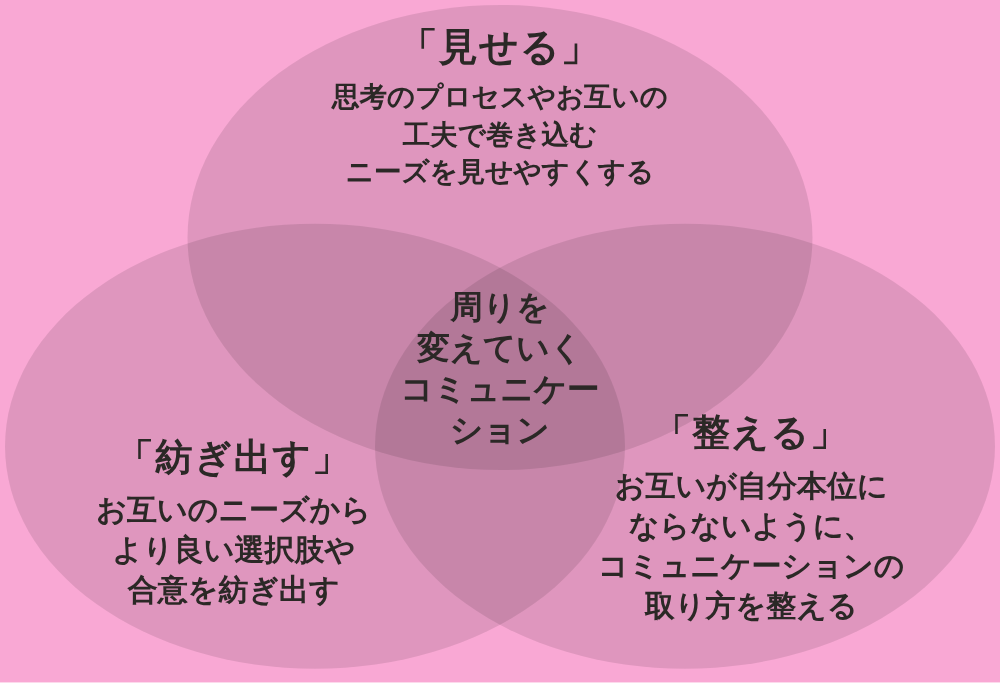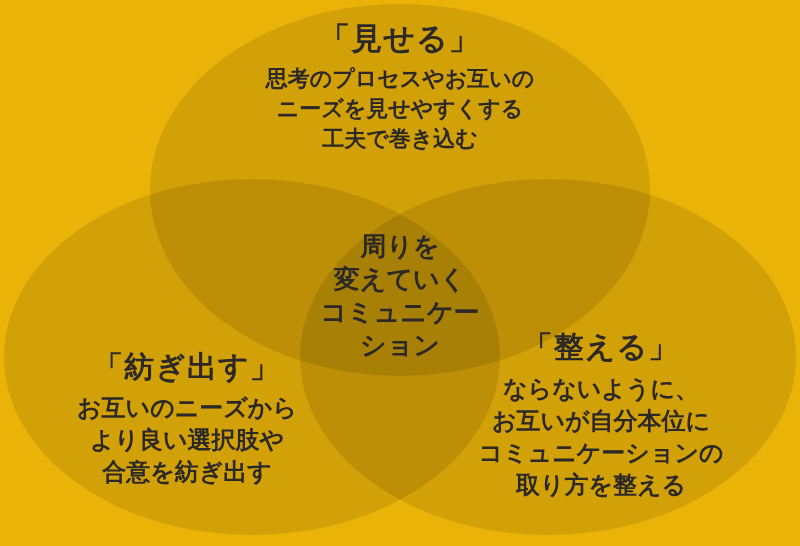--- a/index.html
+++ b/index.html
@@ -4,21 +4,21 @@
 <style>
   html, body {
     margin: 0;
     padding: 0;
     background: #ffffff;
   }
   .stage {
     position: relative;
     width: 800px;
     height: 546px;
-    background: #eab308;
+    background: #f9a8d4;
     overflow: hidden;
     font-family: "DejaVu Sans", sans-serif;
     color: #2b2826;
   }
   .ellipse {
     position: absolute;
     border-radius: 50%;
     background: rgba(0, 0, 0, 0.10);
   }
   .ellipse.top-circle  { left: 150px; top: 4px;   width: 500px; height: 372px; }
@@ -62,22 +62,22 @@
 <div class="stage">
 
   <div class="ellipse top-circle"></div>
   <div class="ellipse bl-circle"></div>
   <div class="ellipse br-circle"></div>
 
   <div class="label top-label">
     <div class="title">「見せる」</div>
     <div class="body">
       <div class="line">思考のプロセスやお互いの</div>
+      <div class="line">工夫で巻き込む</div>
       <div class="line">ニーズを見せやすくする</div>
-      <div class="line">工夫で巻き込む</div>
     </div>
   </div>
 
   <div class="label bl-label">
     <div class="title">「紡ぎ出す」</div>
     <div class="body">
       <div class="line">お互いのニーズから</div>
       <div class="line">より良い選択肢や</div>
       <div class="line">合意を紡ぎ出す</div>
     </div>
@@ -86,20 +86,20 @@
   <div class="label center-label">
     <div class="line">周りを</div>
     <div class="line">変えていく</div>
     <div class="line">コミュニケー</div>
     <div class="line">ション</div>
   </div>
 
   <div class="label br-label">
     <div class="title">「整える」</div>
     <div class="body">
+      <div class="line">お互いが自分本位に</div>
       <div class="line">ならないように、</div>
-      <div class="line">お互いが自分本位に</div>
       <div class="line">コミュニケーションの</div>
       <div class="line">取り方を整える</div>
     </div>
   </div>
 
 </div>
 
 </body></html>

